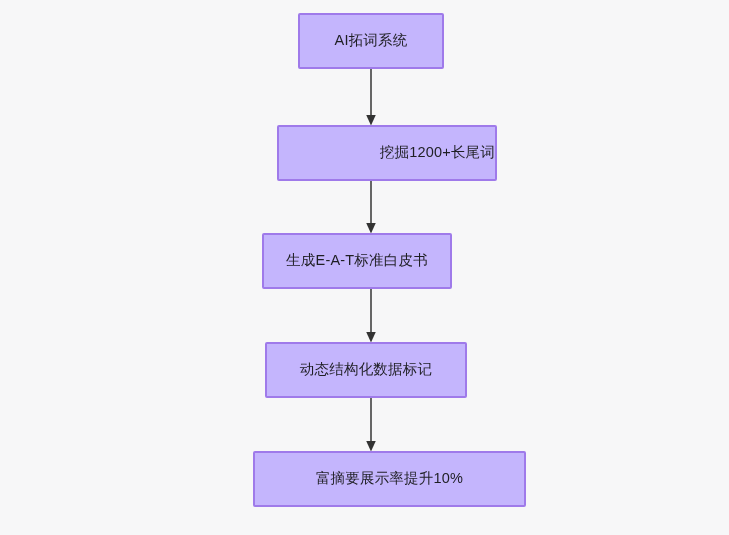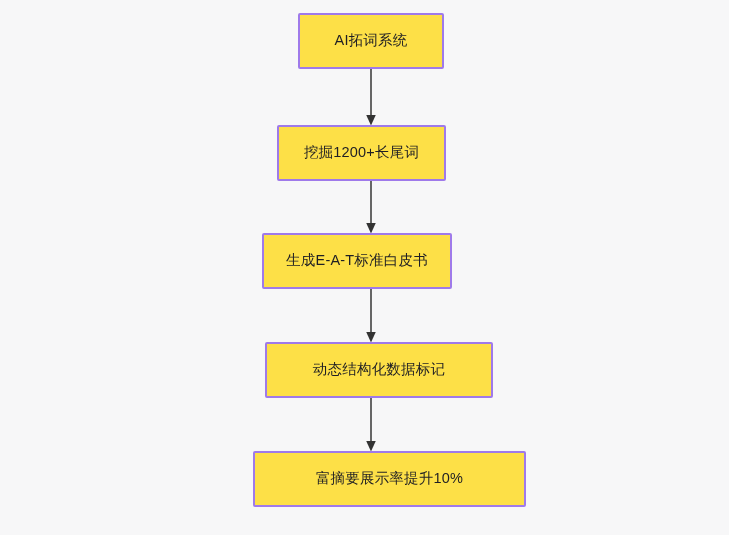--- a/index.html
+++ b/index.html
@@ -23,38 +23,38 @@
     left: 0;
     top: 0;
     width: 729px;
     height: 535px;
     pointer-events: none;
   }
   .node {
     position: absolute;
     box-sizing: border-box;
     height: 56px;
-    background: #fde047;
+    background: #c4b5fd;
     border: 2px solid #9f7aea;
     border-radius: 2px;
     display: flex;
     align-items: center;
     justify-content: center;
   }
   .node-label {
     color: #1f1f24;
     font-size: 14.5px;
     line-height: 1.2;
     white-space: nowrap;
     letter-spacing: 0.2px;
   }
   .n0 { left: 298px; top: 13px;  width: 146px; }
-  .n1 { left: 277px; top: 125px; width: 169px; }
+  .n1 { left: 277px; top: 125px; width: 220px; justify-content: flex-end; }
   .n2 { left: 262px; top: 233px; width: 190px; }
-  .n3 { left: 265px; top: 342px; width: 228px; }
+  .n3 { left: 265px; top: 342px; width: 202px; }
   .n4 { left: 253px; top: 451px; width: 273px; }
 </style>
 </head>
 <body>
 
 <div id="flow-canvas">
 
   <svg class="edge-layer" viewBox="0 0 729 535" width="729" height="535">
     <defs>
       <marker id="arrowhead" markerWidth="11" markerHeight="10" refX="1.5" refY="5" orient="auto" markerUnits="userSpaceOnUse">

